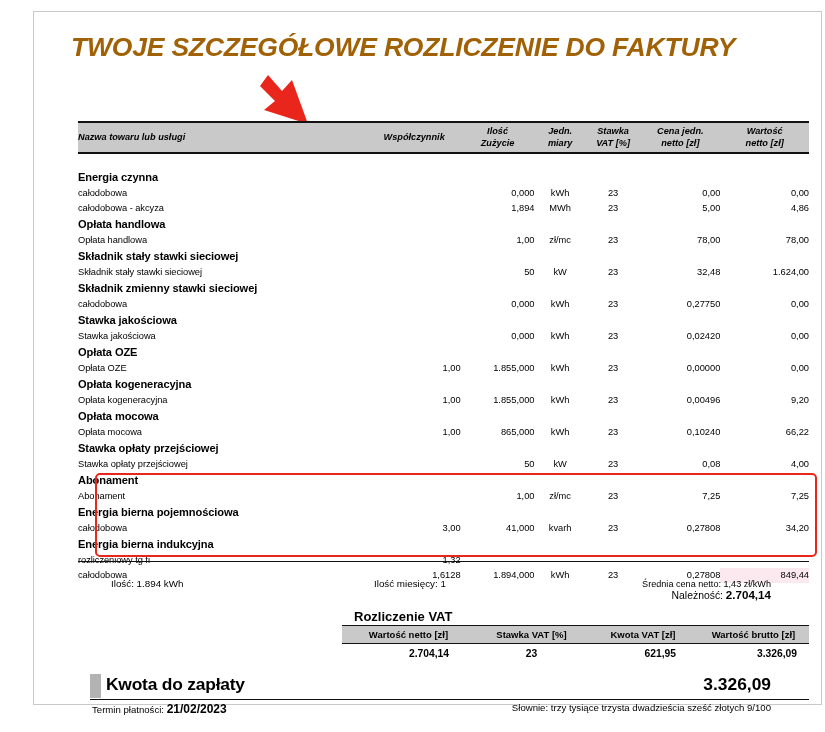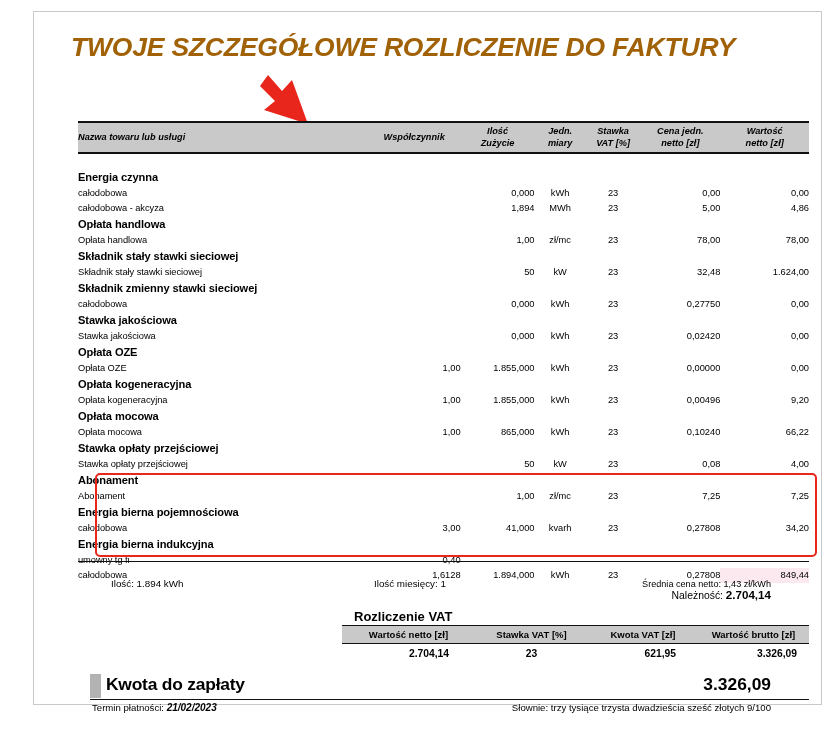--- a/index.html
+++ b/index.html
@@ -245,21 +245,21 @@
     height: 0;
     border-top: 1.4px solid #111;
   }
   #pay-term {
     position: absolute;
     left: 58px;
     top: 690px;
     font-size: 9.6px;
     white-space: nowrap;
   }
-  #pay-term b { font-size: 10px; font-style: italic; }
+  #pay-term b { font-size: 12px; }
   #pay-words {
     position: absolute;
     right: 50px;
     top: 690px;
     font-size: 9.6px;
     white-space: nowrap;
   }
 </style>
 </head>
 <body>
@@ -519,22 +519,22 @@
         <tr class="group">
           <td class="c-name">Energia bierna indukcyjna</td>
           <td class="c-wsp c-num"></td>
           <td class="c-ilosc c-num"></td>
           <td class="c-jedn c-num"></td>
           <td class="c-vat c-num"></td>
           <td class="c-cena c-num"></td>
           <td class="c-wart c-num"></td>
         </tr>
         <tr class="item">
-          <td class="c-name">umowny tg fi</td>
-          <td class="c-wsp c-num">0,40</td>
+          <td class="c-name">rozliczeniowy tg fi</td>
+          <td class="c-wsp c-num">1,32</td>
           <td class="c-ilosc c-num"></td>
           <td class="c-jedn c-num"></td>
           <td class="c-vat c-num"></td>
           <td class="c-cena c-num"></td>
           <td class="c-wart c-num"></td>
         </tr>
         <tr class="item">
           <td class="c-name">całodobowa</td>
           <td class="c-wsp c-num">1,6128</td>
           <td class="c-ilosc c-num">1.894,000</td>

